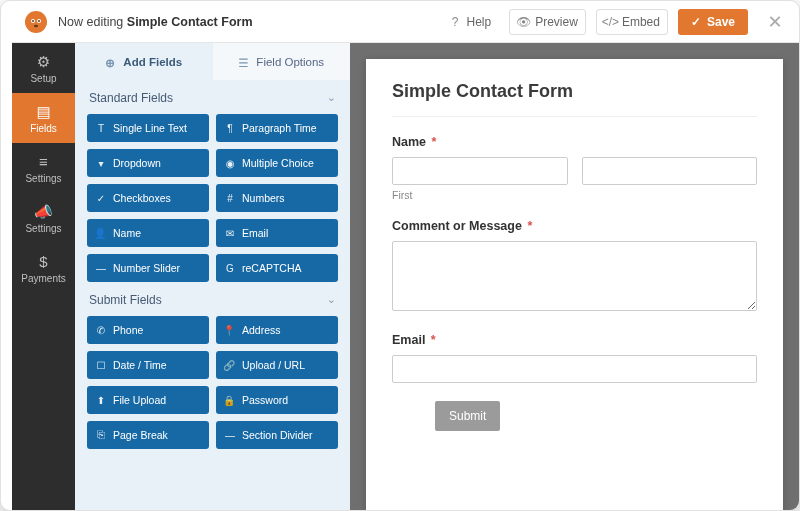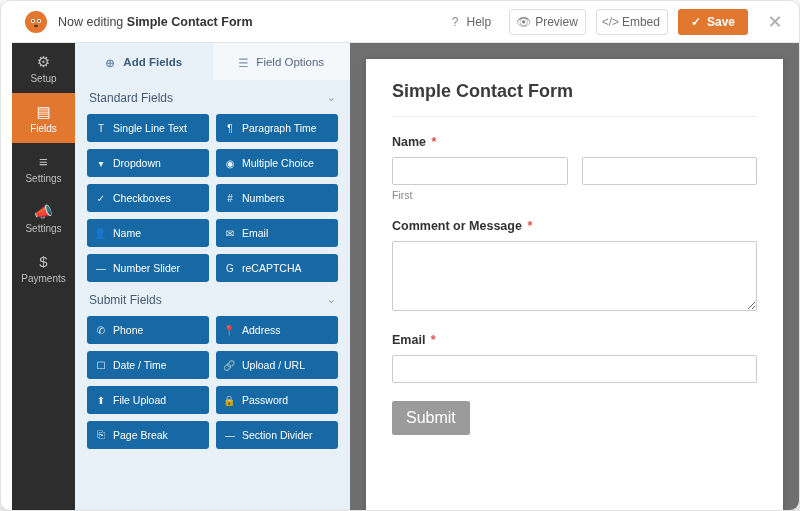--- a/index.html
+++ b/index.html
@@ -46,21 +46,21 @@
   .canvas { background:#fff; height:100%; padding:22px 26px; overflow:auto; box-shadow:0 2px 8px rgba(0,0,0,.2); }
   .form-title { font-size:18px; font-weight:700; color:#3b3b3b; padding-bottom:14px; border-bottom:1px solid #eee; margin-bottom:18px; }
   .f-row { margin-bottom:18px; }
   .f-label { font-size:12.5px; font-weight:600; color:#333; margin-bottom:8px; display:block;margin-top:14px; }
   .req { color:#d9534f; margin-left:2px; }
   .two-col { display:flex; gap:14px; }
   .two-col > div { flex:1; }
   .f-input { width:100%; height:28px; border:1px solid #ccc; border-radius:2px; padding:4px 6px; font-size:12px; }
   .sub { font-size:10.5px; color:#888; margin-top:4px; display:block; }
   .f-textarea { width:100%; height:70px; border:1px solid #ccc; border-radius:2px; padding:5px 6px; font-size:12px; resize:vertical; }
-  .submit-btn { background:#9b9b9b; color:#fff; border:none; padding:8px 14px; font-size:16px; border-radius:2px; cursor:pointer; }
+  .submit-btn { background:#9b9b9b; color:#fff; border:none; padding:8px 14px; font-size:12px; border-radius:2px; cursor:pointer;margin-left:43px; }
 
   
   .panel-body::-webkit-scrollbar { width:6px; }
   .panel-body::-webkit-scrollbar-thumb { background:#b8c8d8; border-radius:3px; }
 </style>
 </head>
 <body>
 
 <div class="app">
 

